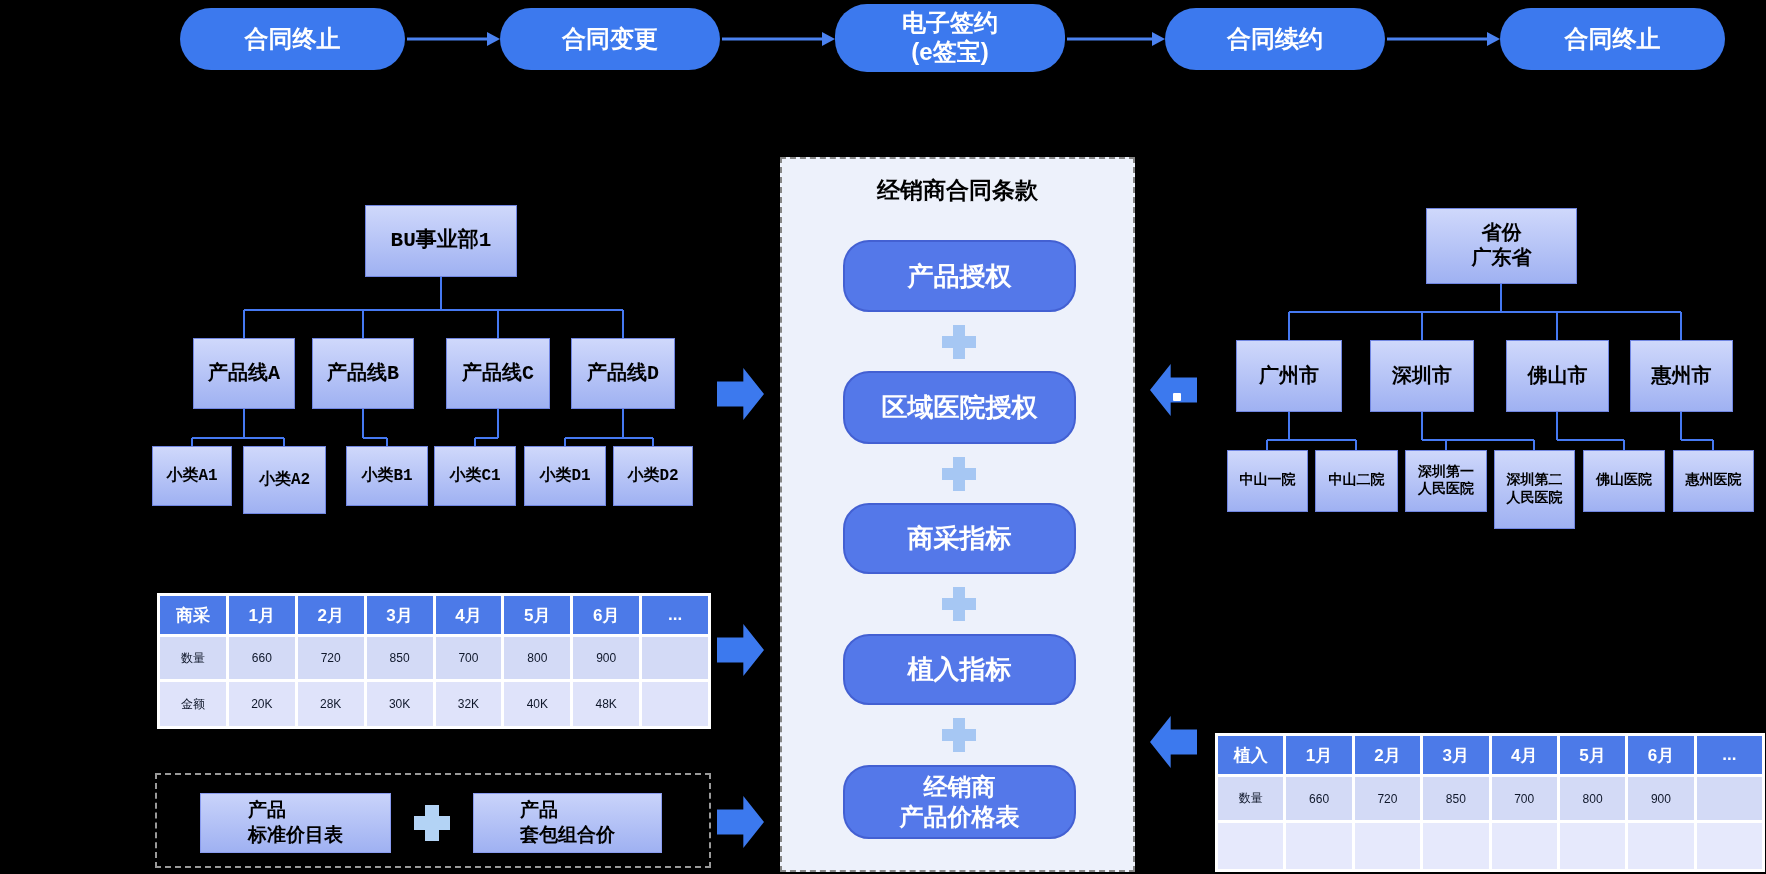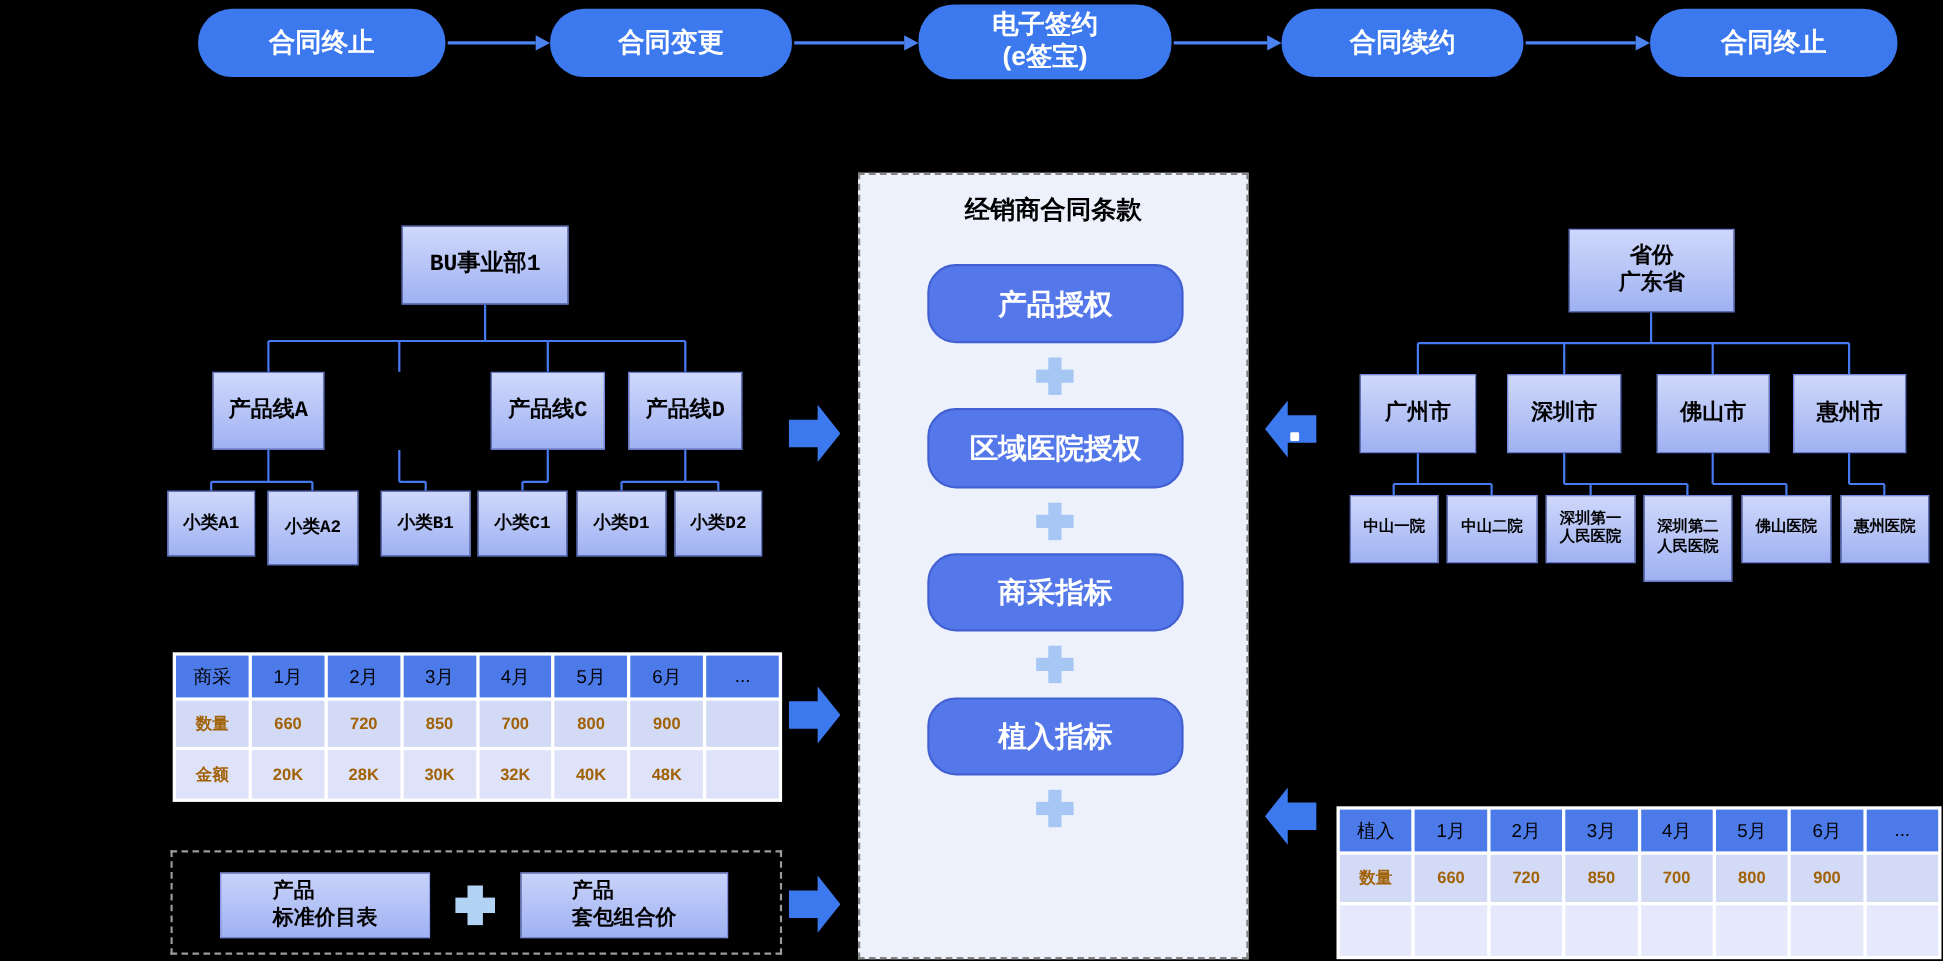--- a/index.html
+++ b/index.html
@@ -32,23 +32,23 @@
   .plus34::before{left:0;top:11px;width:34px;height:12px}
   .plus34::after{left:11px;top:0;width:12px;height:34px}
   .plus36{width:36px;height:36px}
   .plus36::before{left:0;top:11px;width:36px;height:14px;background:#b3d3f5}
   .plus36::after{left:11px;top:0;width:14px;height:36px;background:#b3d3f5}
   
   .dtable{position:absolute;box-sizing:border-box;background:#fff;display:grid;
           grid-template-columns:repeat(8,1fr);gap:3px;padding:3px;}
   .lt{grid-template-rows:38px 42px 44px;}
   .rt{grid-template-rows:38px 43px 46px;}
-  .th{background:#4c7ae8;color:#000000;font-weight:400;font-size:17px;display:flex;
+  .th{background:#4c7ae8;color:#ffffff;font-weight:700;font-size:17px;display:flex;
       align-items:center;justify-content:center;}
-  .td{font-size:15px;font-weight:700;color:#a16207;display:flex;align-items:center;
+  .td{font-size:12px;font-weight:400;color:#0f172a;display:flex;align-items:center;
       justify-content:center;}
   .r1{background:#d3daf6}.r2{background:#dfe3fa}.r3{background:#e6e9fc}
   
   .dashbox{position:absolute;box-sizing:border-box;border:2px dashed #9a9a9a;}
   .gbox{position:absolute;box-sizing:border-box;
         background:linear-gradient(180deg,#c9d3fa 0%,#9fb1f2 100%);
         border:1px solid #8a9cf0;color:#000;font-weight:700;font-size:19px;display:flex;
         align-items:center;justify-content:center;
         white-space:pre-line;line-height:1.3;}
   
@@ -94,20 +94,21 @@
 
   <div class="pill" style="left:180px;top:8px;width:225px;height:62px">合同终止</div>
   <div class="pill" style="left:500px;top:8px;width:220px;height:62px">合同变更</div>
   <div class="pill" style="left:835px;top:4px;width:230px;height:68px">电子签约
 (e签宝)</div>
   <div class="pill" style="left:1165px;top:8px;width:220px;height:62px">合同续约</div>
   <div class="pill" style="left:1500px;top:8px;width:225px;height:62px">合同终止</div>
 
   <div class="obox f21" style="left:365px;top:205px;width:152px;height:72px">BU事业部1</div>
   <div class="obox f20" style="left:193px;top:338px;width:102px;height:71px">产品线A</div>
+  <div class="obox f20" style="left:312px;top:338px;width:102px;height:71px">产品线B</div>
   <div class="obox f20" style="left:446px;top:338px;width:104px;height:71px">产品线C</div>
   <div class="obox f20" style="left:571px;top:338px;width:104px;height:71px">产品线D</div>
   <div class="obox f16" style="left:152px;top:446px;width:80px;height:60px">小类A1</div>
   <div class="obox f16" style="left:243px;top:446px;width:83px;height:68px">小类A2</div>
   <div class="obox f16" style="left:346px;top:446px;width:82px;height:60px">小类B1</div>
   <div class="obox f16" style="left:434px;top:446px;width:82px;height:60px">小类C1</div>
   <div class="obox f16" style="left:524px;top:446px;width:82px;height:60px">小类D1</div>
   <div class="obox f16" style="left:613px;top:446px;width:80px;height:60px">小类D2</div>
 
   <div class="obox f20" style="left:1426px;top:208px;width:151px;height:76px">省份
@@ -128,20 +129,22 @@
   <div class="panel" style="left:780px;top:157px;width:355px;height:715px">
     <div class="panel-title">经销商合同条款</div>
     <div class="pbtn" style="left:61px;top:81px;width:233px;height:72px">产品授权</div>
     <div class="plus plus34" style="left:160px;top:166px"></div>
     <div class="pbtn" style="left:61px;top:212px;width:233px;height:73px">区域医院授权</div>
     <div class="plus plus34" style="left:160px;top:298px"></div>
     <div class="pbtn" style="left:61px;top:344px;width:233px;height:71px">商采指标</div>
     <div class="plus plus34" style="left:160px;top:428px"></div>
     <div class="pbtn" style="left:61px;top:475px;width:233px;height:71px">植入指标</div>
     <div class="plus plus34" style="left:160px;top:559px"></div>
+    <div class="pbtn" style="left:61px;top:606px;width:233px;height:74px;font-size:24px">经销商
+产品价格表</div>
   </div>
 
   <div class="dtable lt" style="left:157px;top:593px;width:554px">
     <div class="th">商采</div>
     <div class="th">1月</div>
     <div class="th">2月</div>
     <div class="th">3月</div>
     <div class="th">4月</div>
     <div class="th">5月</div>
     <div class="th">6月</div>

